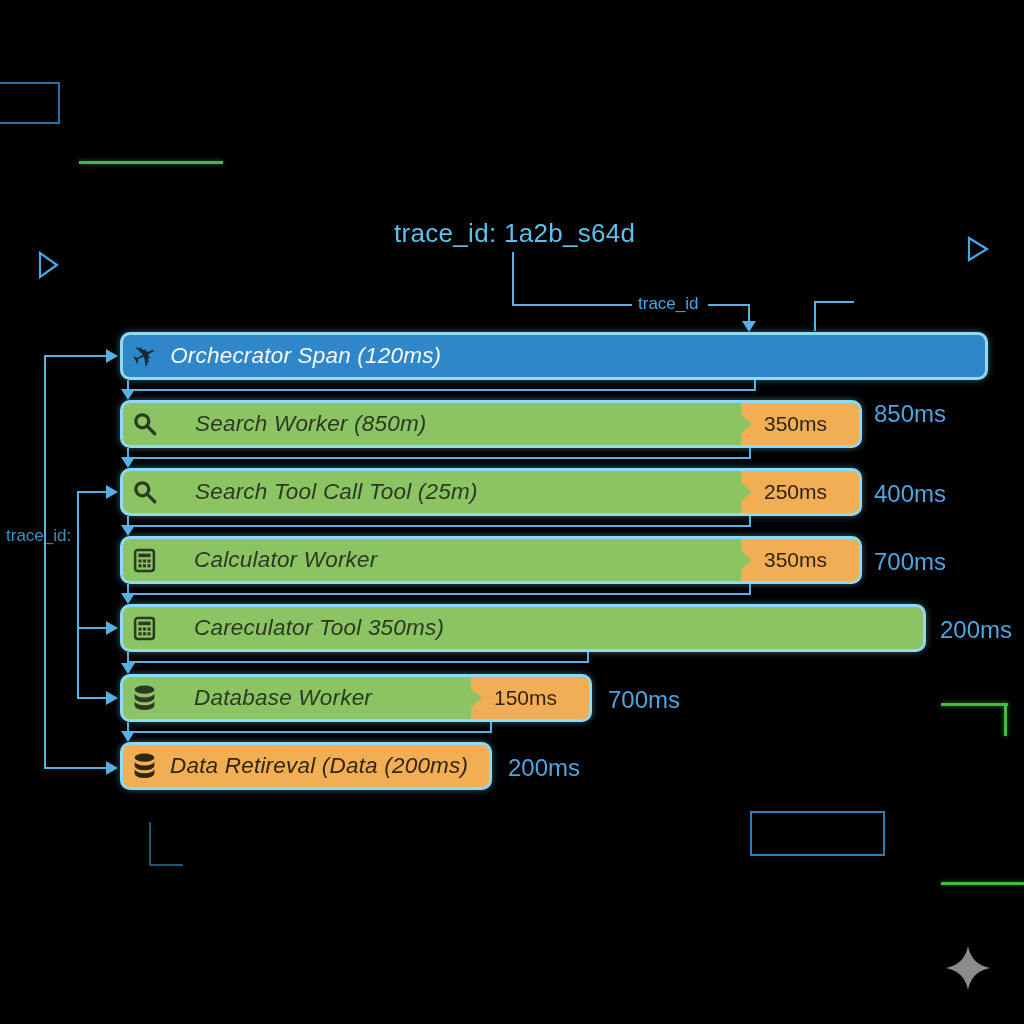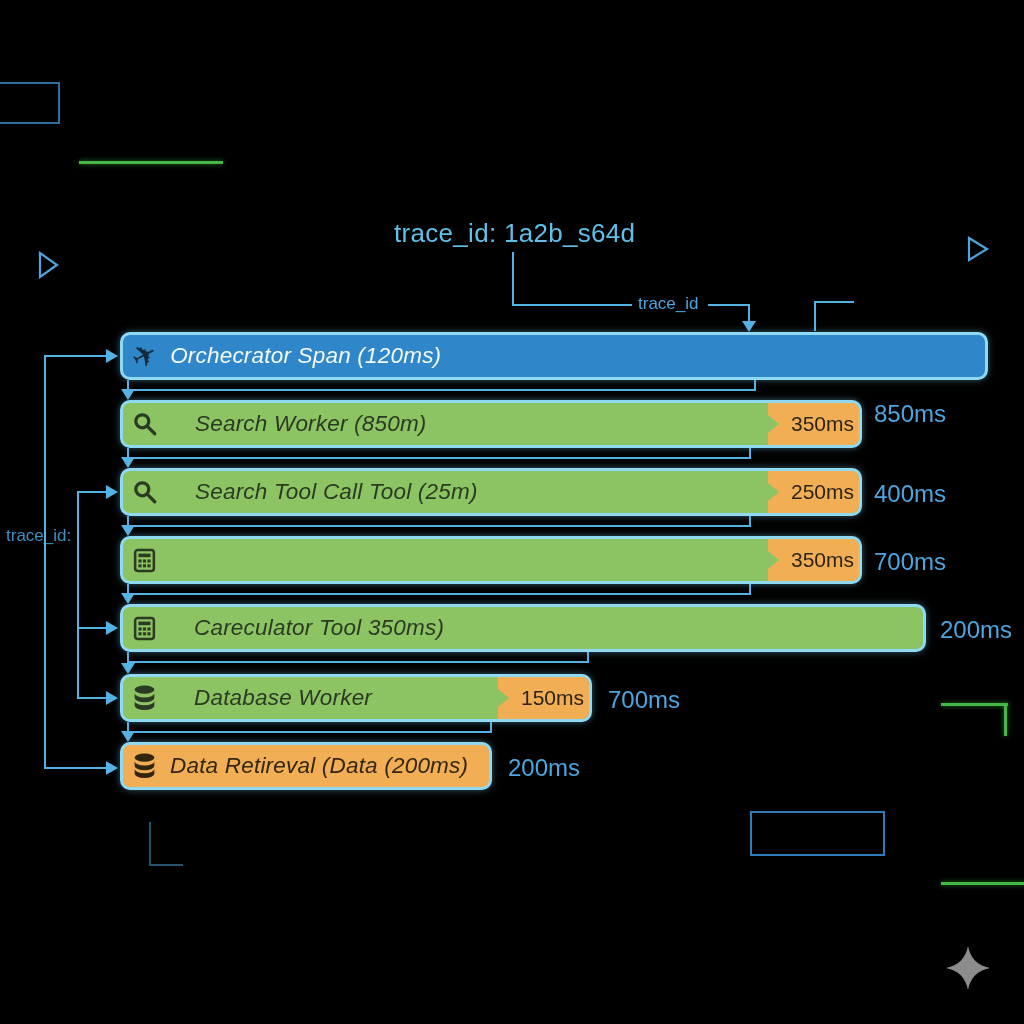--- a/index.html
+++ b/index.html
@@ -28,21 +28,21 @@
   }
   .bar.green{background:var(--bar_green);color:#2b3a22;gap:24px;}
   .bar.blue{background:var(--bar_blue);color:#f4fafd;}
   .bar.orange{background:var(--bar_orange);color:#33260f;}
   .bar .ic{flex:0 0 auto;margin:0 13px 0 9px;display:flex;align-items:center;}
   .bar .lbl{font-size:22.5px;font-weight:500;white-space:nowrap;letter-spacing:.2px;font-style:italic;}
   .badge{
     margin-left:auto;align-self:stretch;position:relative;
     display:flex;align-items:center;background:var(--bar_orange);
     color:#2e2413;font-size:21px;font-weight:500;white-space:nowrap;
-    padding:0 5px 0 23px;border-radius:0 7px 7px 0;
+    padding:0 32px 0 23px;border-radius:0 7px 7px 0;
   }
   .badge::before{
     content:"";position:absolute;left:0;top:50%;transform:translateY(-50%);
     border-top:9px solid transparent;border-bottom:9px solid transparent;
     border-left:11px solid var(--bar_green);
   }
   .plane{font-size:30px;display:inline-block;transform:rotate(-28deg);line-height:1;}
   .bar.blue .plane{color:#14293c;}
   
   .rlabel{position:absolute;font-size:24px;font-weight:500;color:var(--label_blue);white-space:nowrap;}
@@ -145,20 +145,21 @@
           <g fill="currentColor">
             <rect x="6.2" y="11" width="3" height="3"></rect>
             <rect x="10.5" y="11" width="3" height="3"></rect>
             <rect x="14.8" y="11" width="3" height="3"></rect>
             <rect x="6.2" y="15.6" width="3" height="3"></rect>
             <rect x="10.5" y="15.6" width="3" height="3"></rect>
             <rect x="14.8" y="15.6" width="3" height="3"></rect>
           </g>
         </svg>
     </span>
+    <span class="lbl">Calculator Worker</span>
     <span class="badge">350ms</span>
   </div>
   <div class="rlabel" style="left:874px;top:548px">700ms</div>
   <div class="ln" style="left:127px;top:593px;width:624px;height:2px"></div>
   <div class="ln" style="left:749px;top:584px;width:2px;height:11px"></div>
   <div class="ln" style="left:127px;top:584px;width:2px;height:12px"></div>
   <div class="arr-d" style="left:121px;top:593px"></div>
 
   <div class="bar green" style="left:120px;top:604px;width:806px">
     <span class="ic">

